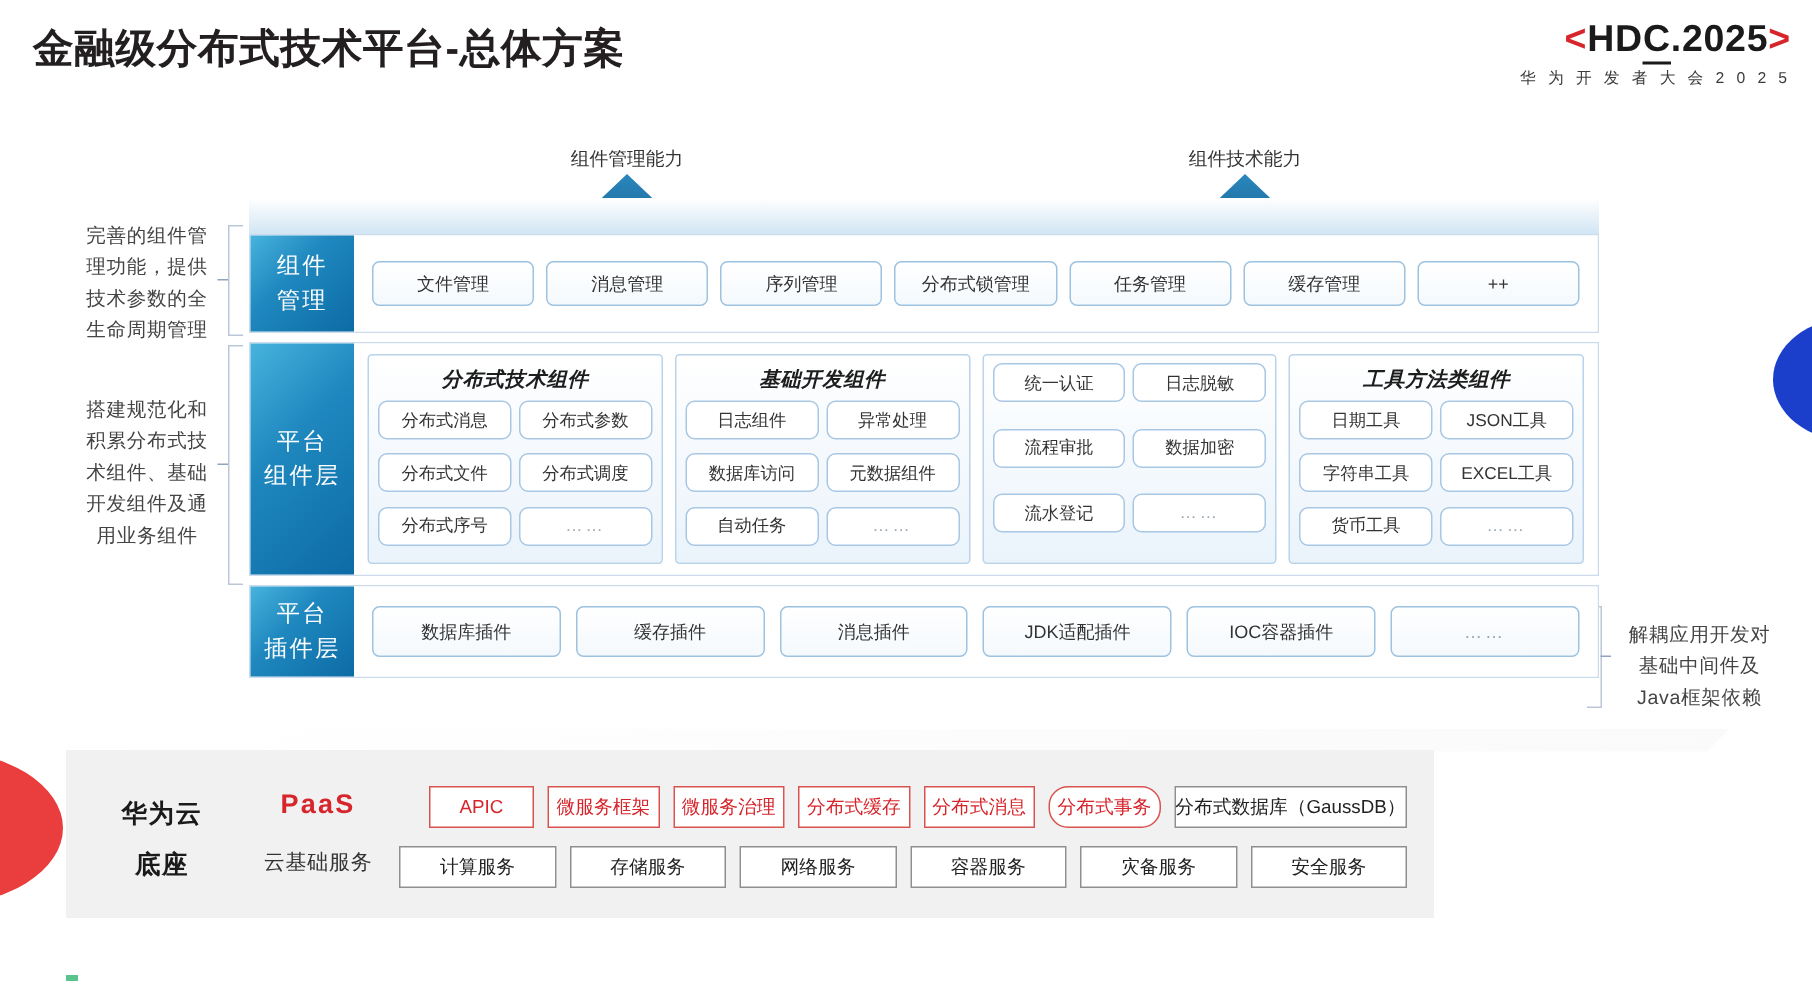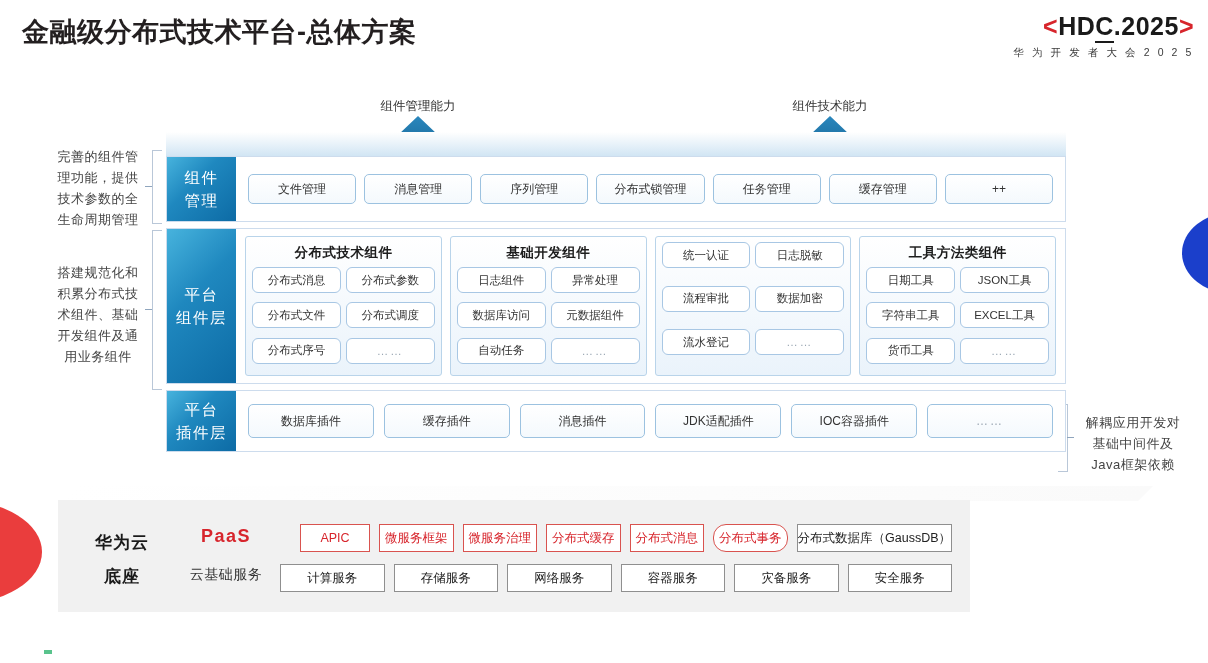--- a/index.html
+++ b/index.html
@@ -188,20 +188,21 @@
     display: flex;
     flex-direction: column;
   }
   .group-title {
     font-size: 13.5px;
     font-weight: bold;
     color: #1d1d1d;
     text-align: center;
     padding: 2px 0 5px 0;
     letter-spacing: .5px;
+    font-style: italic;
   }
   .group-grid {
     flex: 1 1 auto;
     display: grid;
     grid-template-columns: 1fr 1fr;
     gap: 4px 5px;
   }
   .group-grid .chip {
     height: 26px;
     border-radius: 6px;
@@ -212,21 +213,21 @@
   .chip.ellipsis { color: #9aa7b3; letter-spacing: 2px; }
 
   
   #row-plugin { left: 0; top: 258px; width: 900px; height: 62px; }
   #row-plugin .layer-body { gap: 10px; padding: 0 12px; }
   #row-plugin .chip { height: 34px; flex: 1 1 0; }
 
   
   #cloud-base {
     position: absolute;
-    left: 58px; top: 500px;
+    left: 44px; top: 500px;
     width: 912px; height: 112px;
     background: #f1f1f1;
     box-sizing: border-box;
     padding-left: 40px;
   }
   #cloud-base-top {
     position: absolute;
     left: 58px; top: 486px;
     width: 1080px; height: 15px;
     background: linear-gradient(to right, #ffffff, #fafafa);

